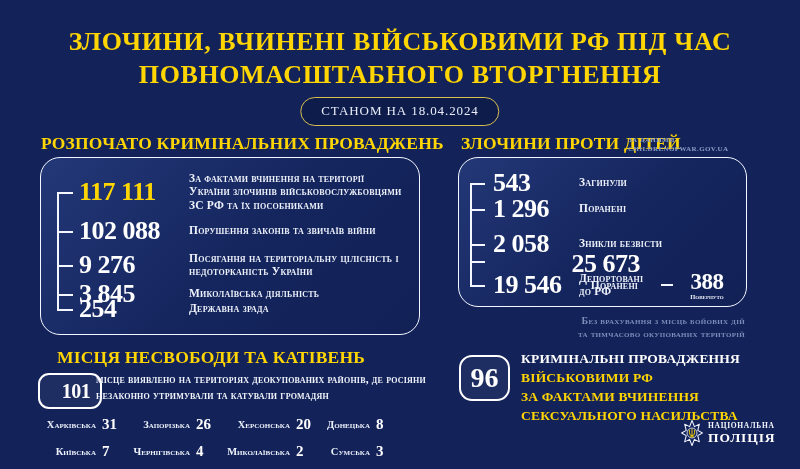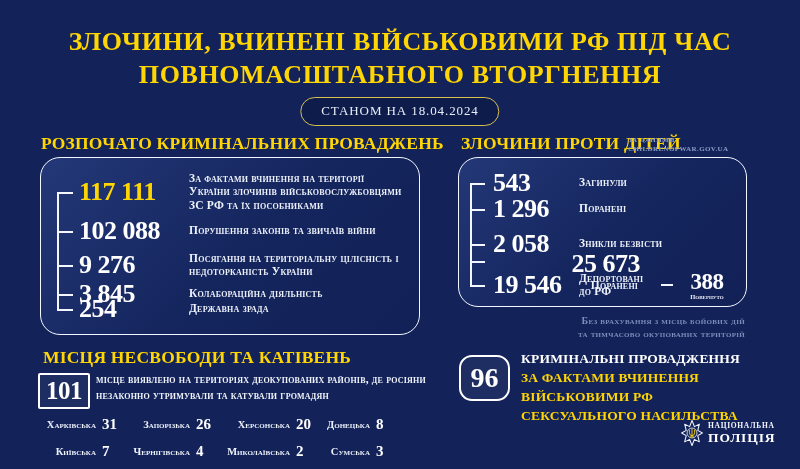--- a/index.html
+++ b/index.html
@@ -20,21 +20,21 @@
   
   .title{position:absolute;top:25px;left:0;width:100%;text-align:center;
     color:#FFD502;font-weight:bold;font-size:26px;line-height:33px;letter-spacing:0.6px;}
   .date-pill{position:absolute;top:97px;left:50%;transform:translateX(-50%);
     border:1.5px solid #D8BF4E;border-radius:16px;background:rgba(9,19,60,0.45);
     padding:5px 20px 6px;font-size:13px;letter-spacing:0.9px;color:#E8EDF7;white-space:nowrap;}
   
   .heading{position:absolute;color:#FFD502;font-weight:bold;font-size:17.5px;letter-spacing:0.2px;white-space:nowrap;}
   .heading-left{left:41px;top:133px;}
   .heading-right{left:461px;top:133px;}
-  .heading-detention{left:43px;top:347px;}
+  .heading-detention{left:57px;top:347px;}
   .source{position:absolute;left:628px;top:136px;font-size:7px;font-weight:bold;
     color:#8B9CC6;letter-spacing:0.4px;line-height:8.5px;}
   
   .panel{position:absolute;border:1.6px solid #F4F7FF;border-radius:20px;
     background:linear-gradient(135deg, rgba(62,90,168,0.38), rgba(24,42,102,0.25) 55%, rgba(12,24,70,0.2));}
   .panel-left{left:40px;top:157px;width:378px;height:176px;}
   .panel-right{left:458px;top:157px;width:287px;height:148px;}
   .vline{position:absolute;width:1.6px;background:#F4F7FF;}
   .vline-left{left:16px;top:35px;height:116px;}
   .vline-right{left:11px;top:26px;height:101px;}
@@ -50,21 +50,21 @@
   .rval{width:86px;flex-shrink:0;font-weight:bold;font-size:26px;letter-spacing:-0.5px;white-space:nowrap;}
   .dash{flex:1;min-width:12px;height:1.6px;background:#F4F7FF;margin:0 5px 0 7px;}
   .extra{width:58px;flex-shrink:0;text-align:center;}
   .exval{font-size:23px;font-weight:bold;letter-spacing:-0.5px;line-height:22px;}
   .exlbl{font-size:6.5px;font-weight:bold;color:#EDF1FA;}
   .footnote{position:absolute;right:55px;top:314px;text-align:right;
     font-size:10px;font-weight:bold;color:#7B8DB9;line-height:13px;letter-spacing:0.3px;}
   
   .badge{position:absolute;border:2px solid #fff;display:flex;align-items:center;justify-content:center;
     font-weight:bold;background:rgba(255,255,255,0.05);}
-  .badge-101{left:38px;top:373px;width:48px;height:32px;border-radius:2px;font-size:25px;letter-spacing:-0.5px;}
+  .badge-101{left:38px;top:373px;width:48px;height:32px;border-radius:11px;font-size:20px;letter-spacing:-0.5px;padding-left:12px;}
   .detention-desc{position:absolute;left:96px;top:371px;width:345px;
     font-size:11.5px;font-weight:bold;line-height:16px;color:#F2F5FC;letter-spacing:0.2px;}
   .regions{position:absolute;left:40px;top:416px;display:grid;
     grid-template-columns:56px 36px 58px 34px 66px 32px 48px 24px;row-gap:10px;align-items:center;}
   .rname{text-align:right;font-size:10.5px;font-weight:bold;color:#EDF1FA;white-space:nowrap;}
   .rnum{text-align:left;padding-left:6px;font-size:15px;font-weight:bold;color:#fff;}
   
   .badge-96{left:459px;top:355px;width:47px;height:42px;border-radius:13px;font-size:28px;}
   .sv-text{position:absolute;left:521px;top:349px;font-size:13.5px;font-weight:bold;line-height:19px;letter-spacing:0.2px;}
   .sv-yellow{color:#FFD502;}
@@ -96,21 +96,21 @@
     <div class="row" style="top:61px;height:24px;">
       <div class="val">102 088</div>
       <div class="lbl sc">Порушення законів та звичаїв війни</div>
     </div>
     <div class="row" style="top:92px;height:30px;">
       <div class="val">9 276</div>
       <div class="lbl sc">Посягання на територіальну цілісність і недоторканість України</div>
     </div>
     <div class="row" style="top:124px;height:24px;">
       <div class="val">3 845</div>
-      <div class="lbl sc">Колабораційна діяльність</div>
+      <div class="lbl sc">Миколаївська діяльність</div>
     </div>
     <div class="row" style="top:139px;height:24px;">
       <div class="val">254</div>
       <div class="lbl sc">Державна зрада</div>
     </div>
   </section>
 
   <div class="heading heading-right">ЗЛОЧИНИ ПРОТИ ДІТЕЙ</div>
   <div class="source">
     <div>ЗА ДАНИМИ</div>
@@ -170,22 +170,22 @@
     <span class="rnum">4</span>
     <span class="rname sc">Миколаївська</span>
     <span class="rnum">2</span>
     <span class="rname sc">Сумська</span>
     <span class="rnum">3</span>
   </div>
 
   <div class="badge badge-96">96</div>
   <div class="sv-text">
     <div>КРИМІНАЛЬНІ ПРОВАДЖЕННЯ</div>
+    <div class="sv-yellow">ВІЙСЬКОВИМИ РФ</div>
     <div class="sv-yellow">ЗА ФАКТАМИ ВЧИНЕННЯ</div>
-    <div class="sv-yellow">ВІЙСЬКОВИМИ РФ</div>
     <div class="sv-yellow">СЕКСУАЛЬНОГО НАСИЛЬСТВА</div>
   </div>
 
   <div class="logo">
     <svg width="22" height="26" viewBox="0 0 42 50">
       <polygon points="21,1 25.6,12.8 35.1,8 32.1,19.9 41,25 32.1,30.1 35.1,42 25.6,37.2 21,49 16.4,37.2 6.9,42 9.9,30.1 1,25 9.9,19.9 6.9,8 16.4,12.8" fill="#13245e" stroke="#F4F7FF" stroke-width="2" stroke-linejoin="round"></polygon>
       <circle cx="21" cy="25" r="9.5" fill="none" stroke="#F4F7FF" stroke-width="1.5"></circle>
       <path d="M21 17.5 L21 31 M16 19.5 L16 24.5 Q16 29.5 21 30.5 Q26 29.5 26 24.5 L26 19.5 M18 32.5 L24 32.5" fill="none" stroke="#FFD502" stroke-width="1.8" stroke-linecap="round"></path>
     </svg>
     <div class="logo-text">

